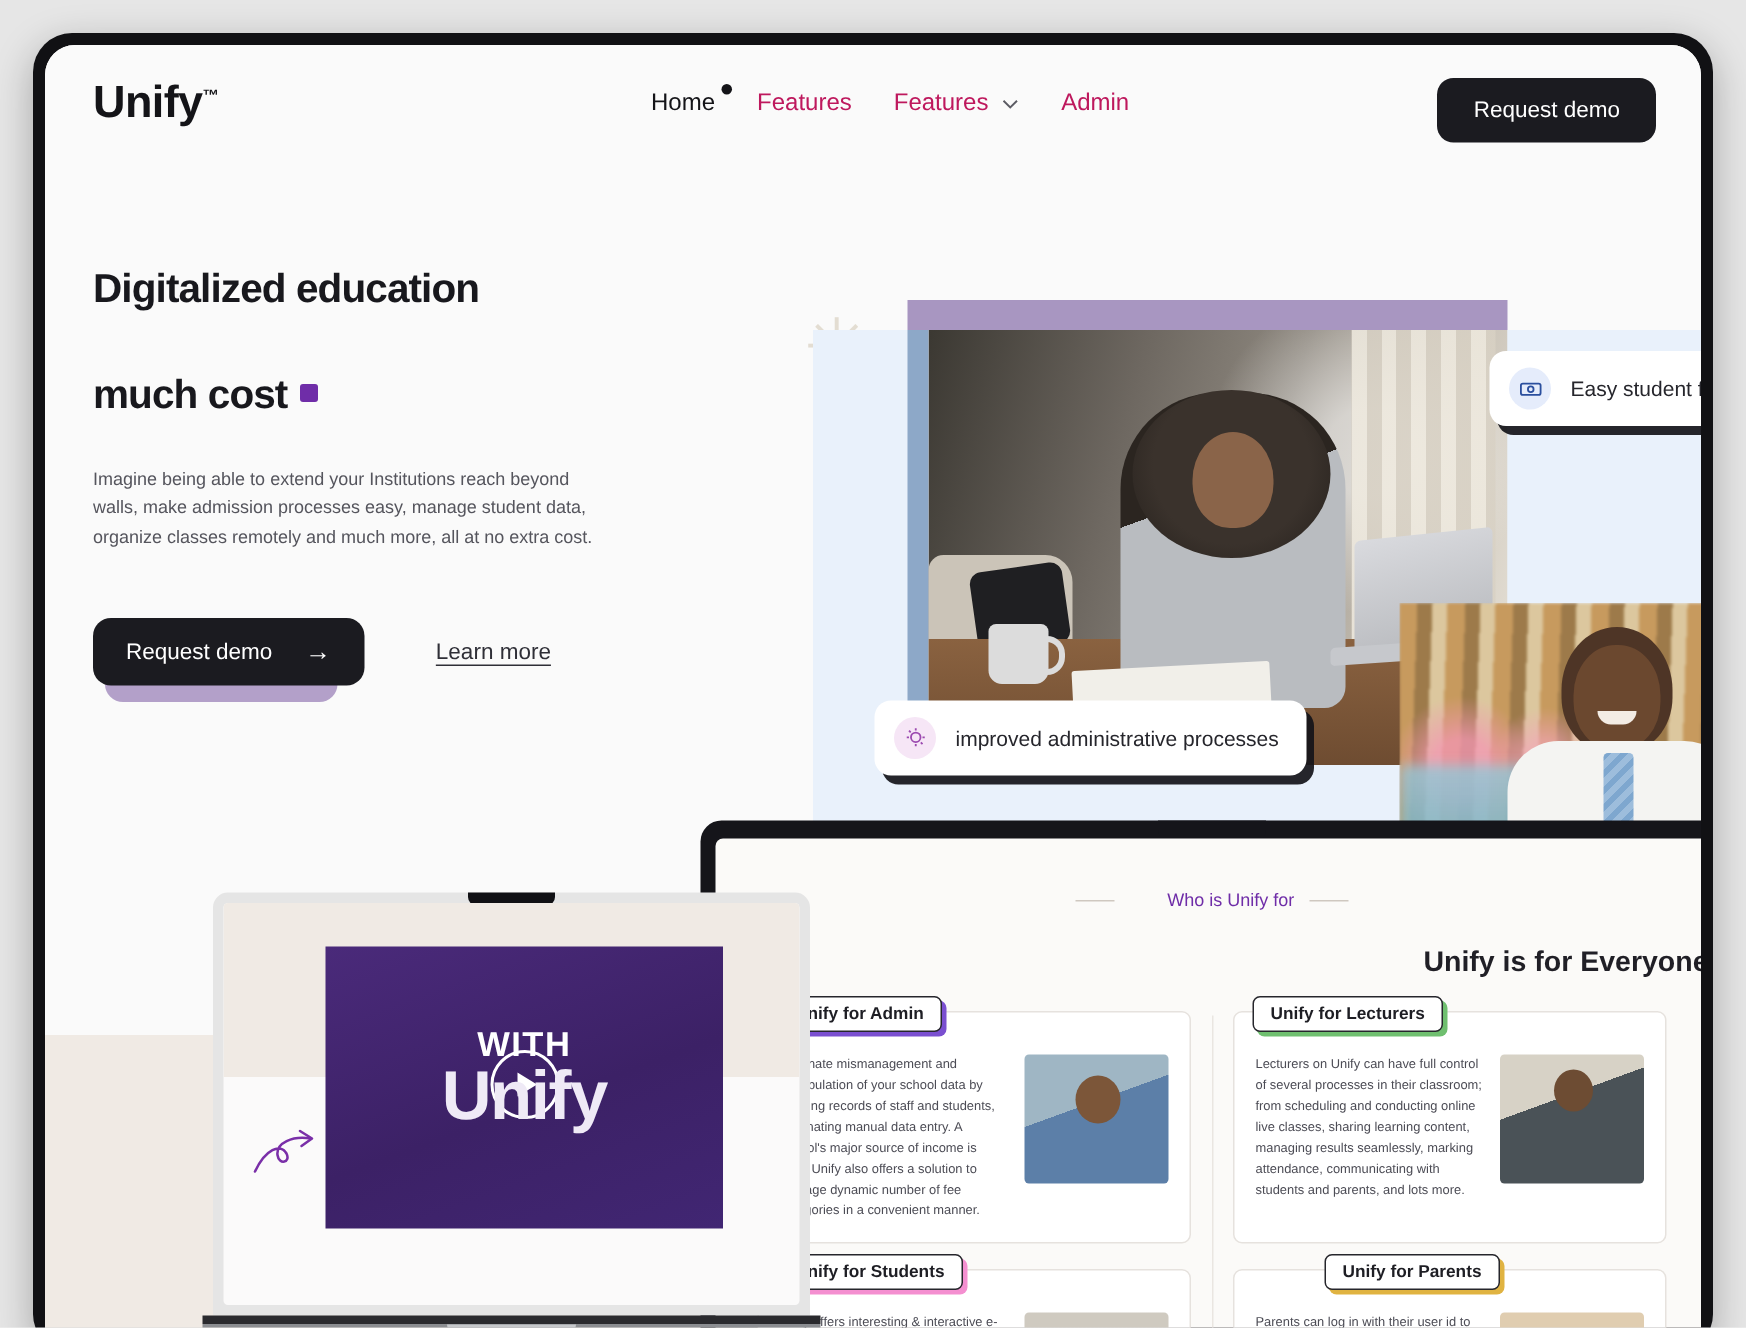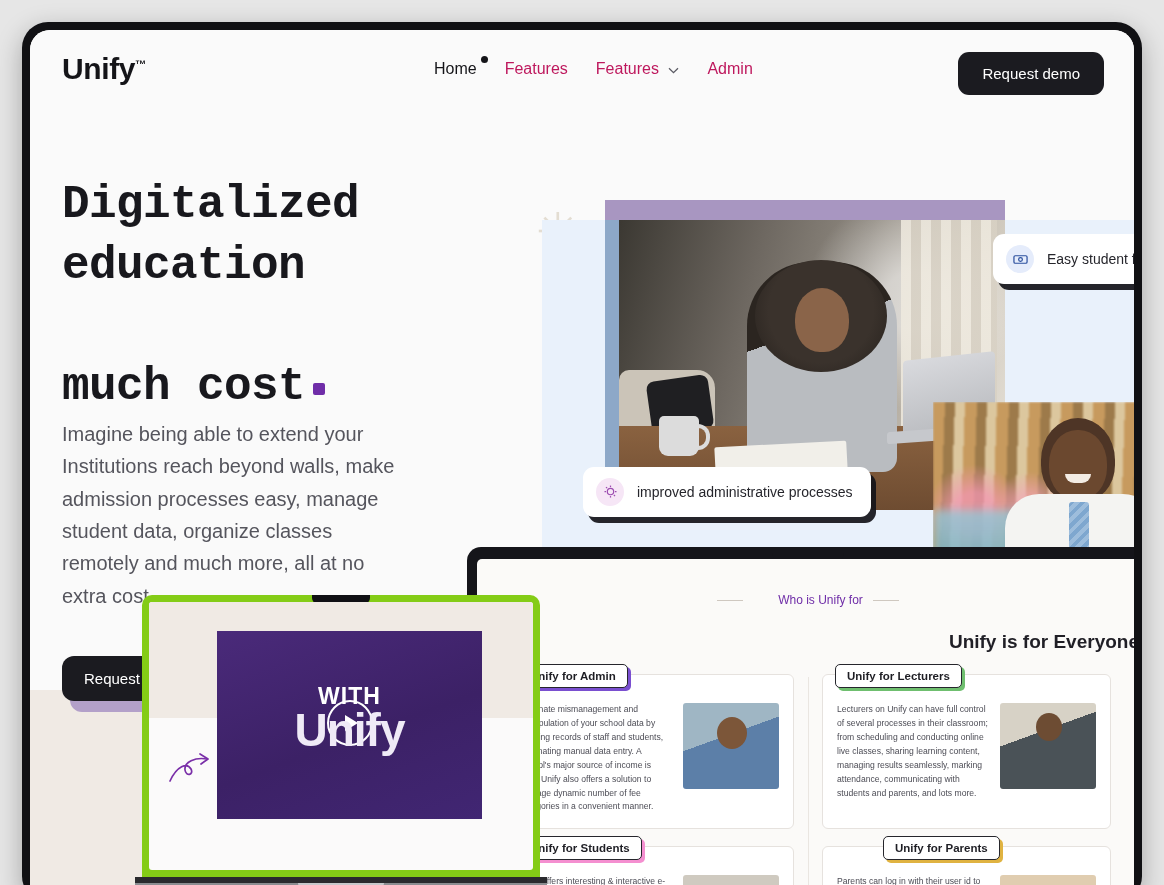--- a/index.html
+++ b/index.html
@@ -68,30 +68,30 @@
     position: absolute; right: 30px; top: 22px;
     background: #1b1b20; color: #fff;
     font-size: 15px; padding: 13px 24px; border: none;
     border-radius: 11px; cursor: pointer;
     font-family: "Liberation Sans", sans-serif;
   }
 
   
   .hero-left { position: absolute; left: 32px; top: 145px; width: 420px; }
   .hero-title {
-    font-size: 46px; line-height: 1.32; font-weight: 700;
-    color: #18181d; letter-spacing: -.6px; font-family: Liberation Mono, monospace;
+    font-size: 27px; line-height: 1.32; font-weight: 700;
+    color: #18181d; letter-spacing: -.6px;
   }
   .hero-dot {
     display: inline-block; width: 12px; height: 12px;
     background: #6f2da8; margin-left: 8px; vertical-align: 4px;
     border-radius: 2px;
   }
   .hero-body {
-    font-size: 20px; line-height: 1.62; color: #55555d;
+    margin-top: 28px; font-size: 12px; line-height: 1.62; color: #55555d;
     width: 350px;
   }
 
   .hero-actions {
     margin-top: 44px; display: flex; align-items: center; gap: 48px;
   }
   .demo-wrap { position: relative; }
   .demo-shadow {
     position: absolute; left: 8px; top: 8px;
     width: 155px; height: 48px; border-radius: 12px; background: #b3a0c9;
@@ -330,21 +330,21 @@
   }
   .lp-divider-v {
     position: absolute; left: 50%; top: 118px; bottom: 0; width: 1px;
     background: #eae6e1;
   }
 
   
   .tablet { position: absolute; left: 105px; top: 565px; width: 412px; height: 320px; }
   .tab-lid {
     position: absolute; left: 7px; top: 0; width: 398px; height: 282px;
-    background: #84cc16; border-radius: 10px 10px 0 0; padding: 7px;
+    background: #e5e5e5; border-radius: 10px 10px 0 0; padding: 7px;
   }
   .tab-notch {
     position: absolute; left: 50%; top: 0; transform: translateX(-50%);
     width: 58px; height: 9px; background: #101014; border-radius: 0 0 6px 6px;
   }
   .tab-screen {
     position: relative; width: 100%; height: 268px;
     background: #fbfafa; border-radius: 3px; overflow: hidden;
   }
   .tab-beige {

